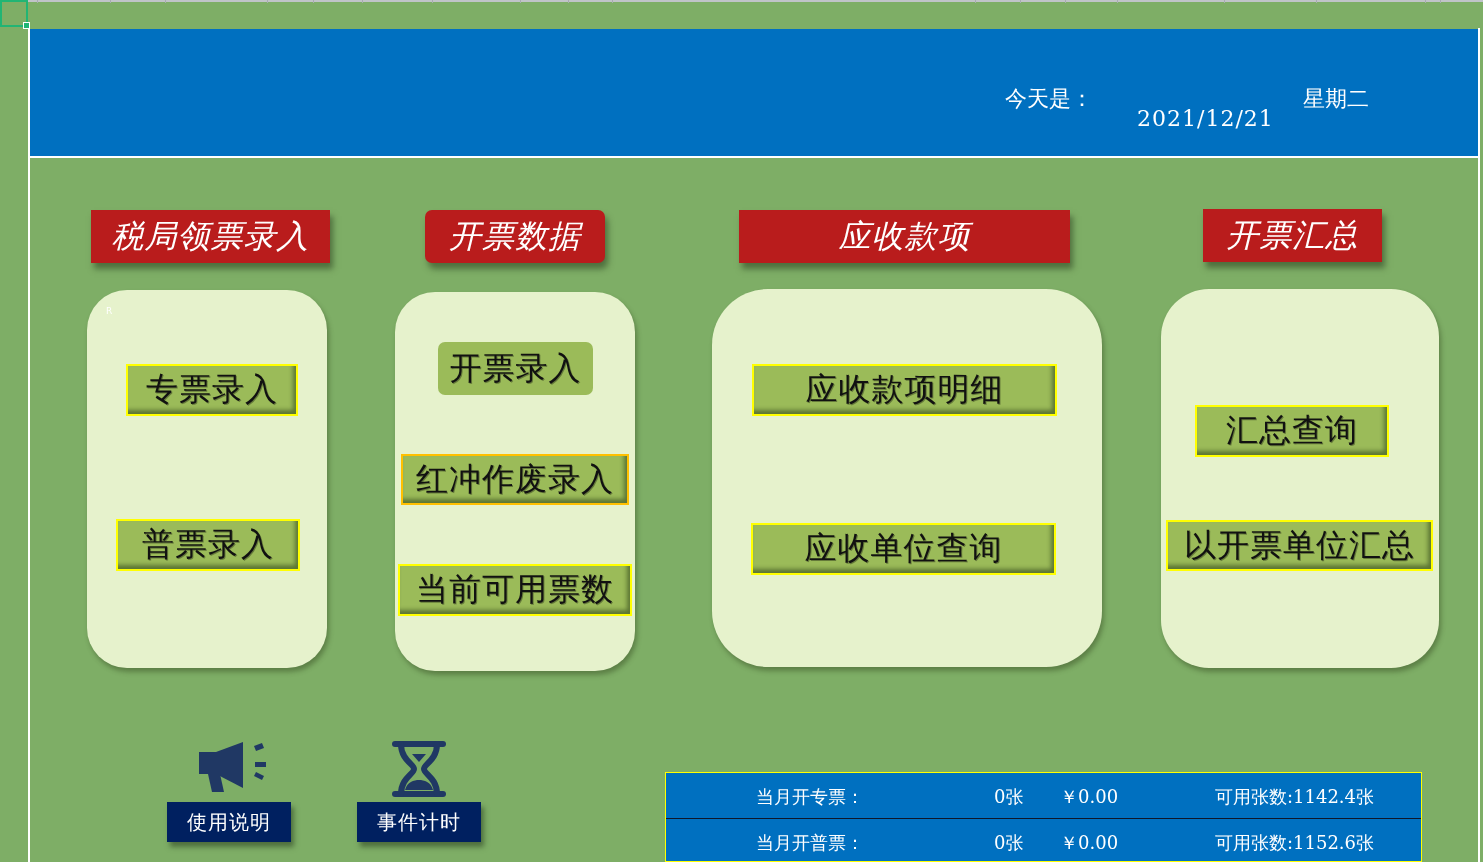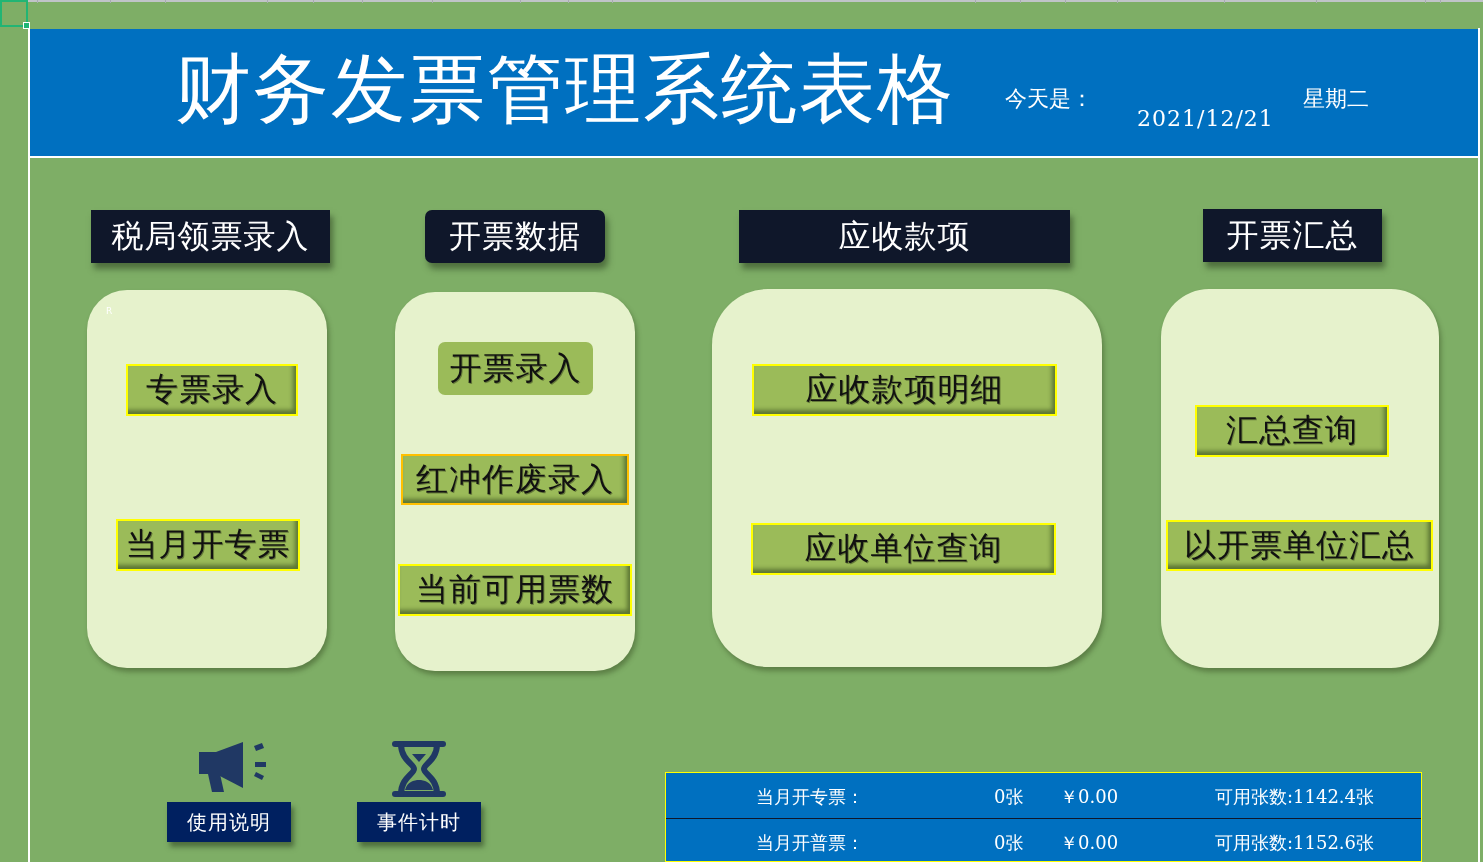--- a/index.html
+++ b/index.html
@@ -29,24 +29,24 @@
   .banner-title {
     position:absolute; left:145px; top:22px;
     font-size:76px; color:#ffffff; letter-spacing:2px; line-height:1;
     white-space:nowrap;
   }
   .date-label { position:absolute; left:975px; top:55px; font-size:22px; color:#fff; }
   .date-value { position:absolute; left:1107px; top:55px; font-size:22px; color:#fff; letter-spacing:1px;margin-top:22px; }
   .weekday { position:absolute; left:1273px; top:55px; font-size:22px; color:#fff; }
 
   .hdr {
-    position:absolute; height:53px; background:#0f172a; color:#fff;
+    position:absolute; height:53px; background:#b91c1c; color:#fff;
     font-size:32px; display:flex; align-items:center; justify-content:center;
     box-shadow: 3px 6px 6px rgba(40,60,30,0.55);
-    white-space:nowrap; letter-spacing:1px;
+    white-space:nowrap; letter-spacing:1px;font-style:italic;
   }
   .panel {
     position:absolute; background:#e6f2cc; border-radius:40px;
     box-shadow: 2px 4px 5px rgba(50,70,30,0.45);
   }
   .btn {
     position:absolute; background:#9bbb59; color:#111;
     font-size:32px; display:flex; align-items:center; justify-content:center;
     border:2px solid #ffff00; box-sizing:border-box;
     box-shadow: inset -3px -4px 4px rgba(40,60,20,0.55);
@@ -94,39 +94,38 @@
 <div class="gridtick" style="left:1117px"></div>
 <div class="gridtick" style="left:1224px"></div>
 <div class="gridtick" style="left:1316px"></div>
 <div class="gridtick" style="left:1425px"></div>
 <div class="gridtick" style="left:1440px"></div>
 <div class="cellsel"></div>
 <div class="vline" style="left:28px"></div>
 <div class="vline" style="left:1478px"></div>
 
 <div class="banner">
-  <div class="banner-title">财务发票管理系统表格</div>
   <div class="date-label">今天是：</div>
   <div class="date-value">2021/12/21</div>
   <div class="weekday">星期二</div>
 </div>
 
 <div class="hdr" style="left:91px;top:210px;width:239px;">税局领票录入</div>
 <div class="hdr" style="left:425px;top:210px;width:180px;border-radius:7px;">开票数据</div>
 <div class="hdr" style="left:739px;top:210px;width:331px;">应收款项</div>
 <div class="hdr" style="left:1203px;top:209px;width:179px;">开票汇总</div>
 
 <div class="panel" style="left:87px;top:290px;width:240px;height:378px;"></div>
 <div class="tiny-r">R</div>
 <div class="panel" style="left:395px;top:292px;width:240px;height:379px;"></div>
 <div class="panel" style="left:712px;top:289px;width:390px;height:378px;border-radius:56px;"></div>
 <div class="panel" style="left:1161px;top:289px;width:278px;height:379px;border-radius:48px;"></div>
 
 <div class="btn" style="left:126px;top:364px;width:172px;height:52px;">专票录入</div>
-<div class="btn" style="left:116px;top:519px;width:184px;height:52px;">当月开专票</div>
+<div class="btn" style="left:116px;top:519px;width:184px;height:52px;">普票录入</div>
 
 <div class="btn noborder" style="left:438px;top:342px;width:155px;height:53px;border-radius:7px;">开票录入</div>
 <div class="btn orange" style="left:401px;top:454px;width:228px;height:51px;">红冲作废录入</div>
 <div class="btn" style="left:398px;top:564px;width:234px;height:52px;">当前可用票数</div>
 
 <div class="btn" style="left:752px;top:364px;width:305px;height:52px;">应收款项明细</div>
 <div class="btn" style="left:751px;top:523px;width:305px;height:52px;">应收单位查询</div>
 
 <div class="btn" style="left:1195px;top:364px;width:194px;height:52px;margin-top:41px;">汇总查询</div>
 <div class="btn" style="left:1166px;top:520px;width:267px;height:51px;">以开票单位汇总</div>

